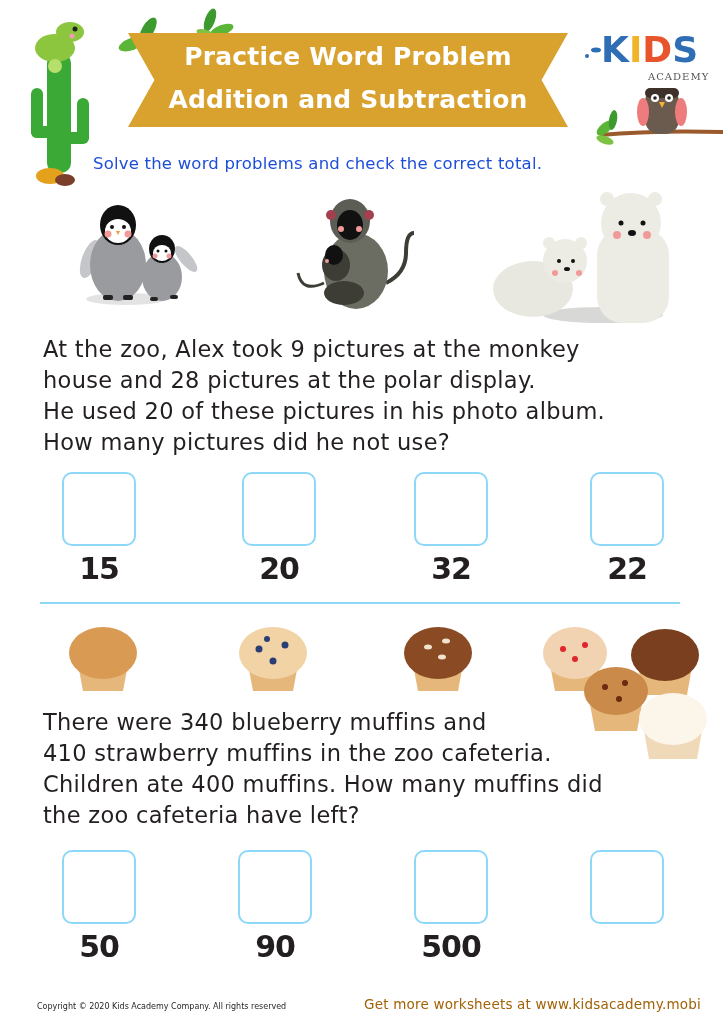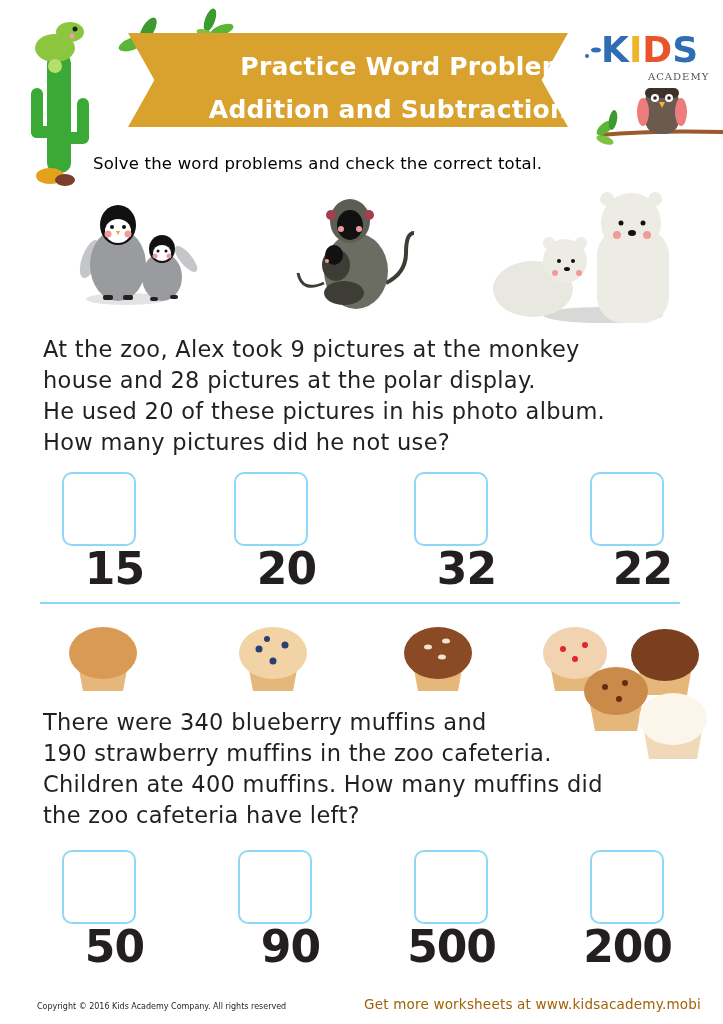--- a/index.html
+++ b/index.html
@@ -9,28 +9,28 @@
   .abs { position: absolute; }
 
   
   .banner {
     position: absolute; left: 128px; top: 33px; width: 440px; height: 94px;
     background: #d9a22e;
     clip-path: polygon(0 0, 100% 0, 94% 50%, 100% 100%, 0 100%, 6% 50%);
   }
   .banner-title {
     position: absolute; left: 128px; top: 35px; width: 440px;
-    text-align: right; color: #ffffff;
+    text-align: center; color: #ffffff;
     font-family: "DejaVu Sans", sans-serif; font-weight: bold;
-    font-size: 25px; line-height: 43px; letter-spacing: 0.2px; margin-top: 10px;
+    font-size: 25px; line-height: 43px; letter-spacing: 0.2px;
   }
 
   .instructions {
     position: absolute; left: 93px; top: 154px;
-    font-size: 16.5px; color: #000000; letter-spacing: 0.2px;
+    font-size: 16.5px; color: #1d4ed8; letter-spacing: 0.2px;
   }
 
   .problem-text {
     position: absolute; left: 43px;
     font-size: 22.5px; line-height: 31px; color: #231f20; letter-spacing: 0.3px;
   }
   .problem-text span { display: block; white-space: nowrap; }
 
   .answer-row { position: absolute; left: 0; width: 723px; }
   .answer {
@@ -38,21 +38,21 @@
   }
   .answer .box {
     display: block; margin: 0 auto;
     width: 74px; height: 74px;
     border: 2.5px solid #8dd8f8; border-radius: 10px; background: #fff;
     cursor: pointer;
   }
   .answer .num {
     display: block; margin-top: 2px;
     font-family: "DejaVu Sans", sans-serif; font-weight: bold;
-    font-size: 44px; line-height: 42px; color: #231f20; letter-spacing: -1px; text-align: right;
+    font-size: 30px; line-height: 42px; color: #231f20; letter-spacing: -1px;
   }
 
   .divider {
     position: absolute; left: 40px; top: 602px; width: 640px; height: 1.5px;
     background: #8dd8f8;
   }
 
   .footer-left {
     position: absolute; left: 37px; top: 1002px;
     font-size: 8px; color: #231f20;
@@ -199,21 +199,21 @@
   <span>house and 28 pictures at the polar display.</span>
   <span>He used 20 of these pictures in his photo album.</span>
   <span>How many pictures did he not use?</span>
 </div>
 
 <div class="answer-row" style="top:472px">
   <div class="answer" style="left:54px">
     <span class="box"></span>
     <span class="num">15</span>
   </div>
-  <div class="answer" style="left:226px">
+  <div class="answer" style="left:234px">
     <span class="box"></span>
     <span class="num">20</span>
   </div>
   <div class="answer" style="left:406px">
     <span class="box"></span>
     <span class="num">32</span>
   </div>
   <div class="answer" style="left:582px">
     <span class="box"></span>
     <span class="num">22</span>
@@ -253,38 +253,37 @@
   <ellipse cx="81" cy="66" rx="32" ry="24" fill="#c98a4a"></ellipse>
   <circle cx="70" cy="62" r="3" fill="#6b2a12"></circle>
     <circle cx="90" cy="58" r="3" fill="#6b2a12"></circle>
     <circle cx="84" cy="74" r="3" fill="#6b2a12"></circle>
   <path d="M108 100 L168 100 L162 134 L114 134 Z" fill="#efd9b8"></path>
   <ellipse cx="138" cy="94" rx="34" ry="26" fill="#fbf5ea"></ellipse>
 </svg>
 
 <div class="problem-text" style="top:707px">
   <span>There were 340 blueberry muffins and</span>
-  <span>190 strawberry muffins in the zoo cafeteria.</span>
+  <span>410 strawberry muffins in the zoo cafeteria.</span>
   <span>Children ate 400 muffins. How many muffins did</span>
   <span>the zoo cafeteria have left?</span>
 </div>
 
 <div class="answer-row" style="top:850px">
   <div class="answer" style="left:54px">
     <span class="box"></span>
     <span class="num">50</span>
   </div>
   <div class="answer" style="left:230px">
     <span class="box"></span>
     <span class="num">90</span>
   </div>
   <div class="answer" style="left:406px">
     <span class="box"></span>
     <span class="num">500</span>
   </div>
   <div class="answer" style="left:582px">
     <span class="box"></span>
-    <span class="num">200</span>
-  </div>
-</div>
-
-<div class="footer-left">Copyright © 2016 Kids Academy Company. All rights reserved</div>
+  </div>
+</div>
+
+<div class="footer-left">Copyright © 2020 Kids Academy Company. All rights reserved</div>
 <div class="footer-right">Get more worksheets at www.kidsacademy.mobi</div>
 
 </body></html>

